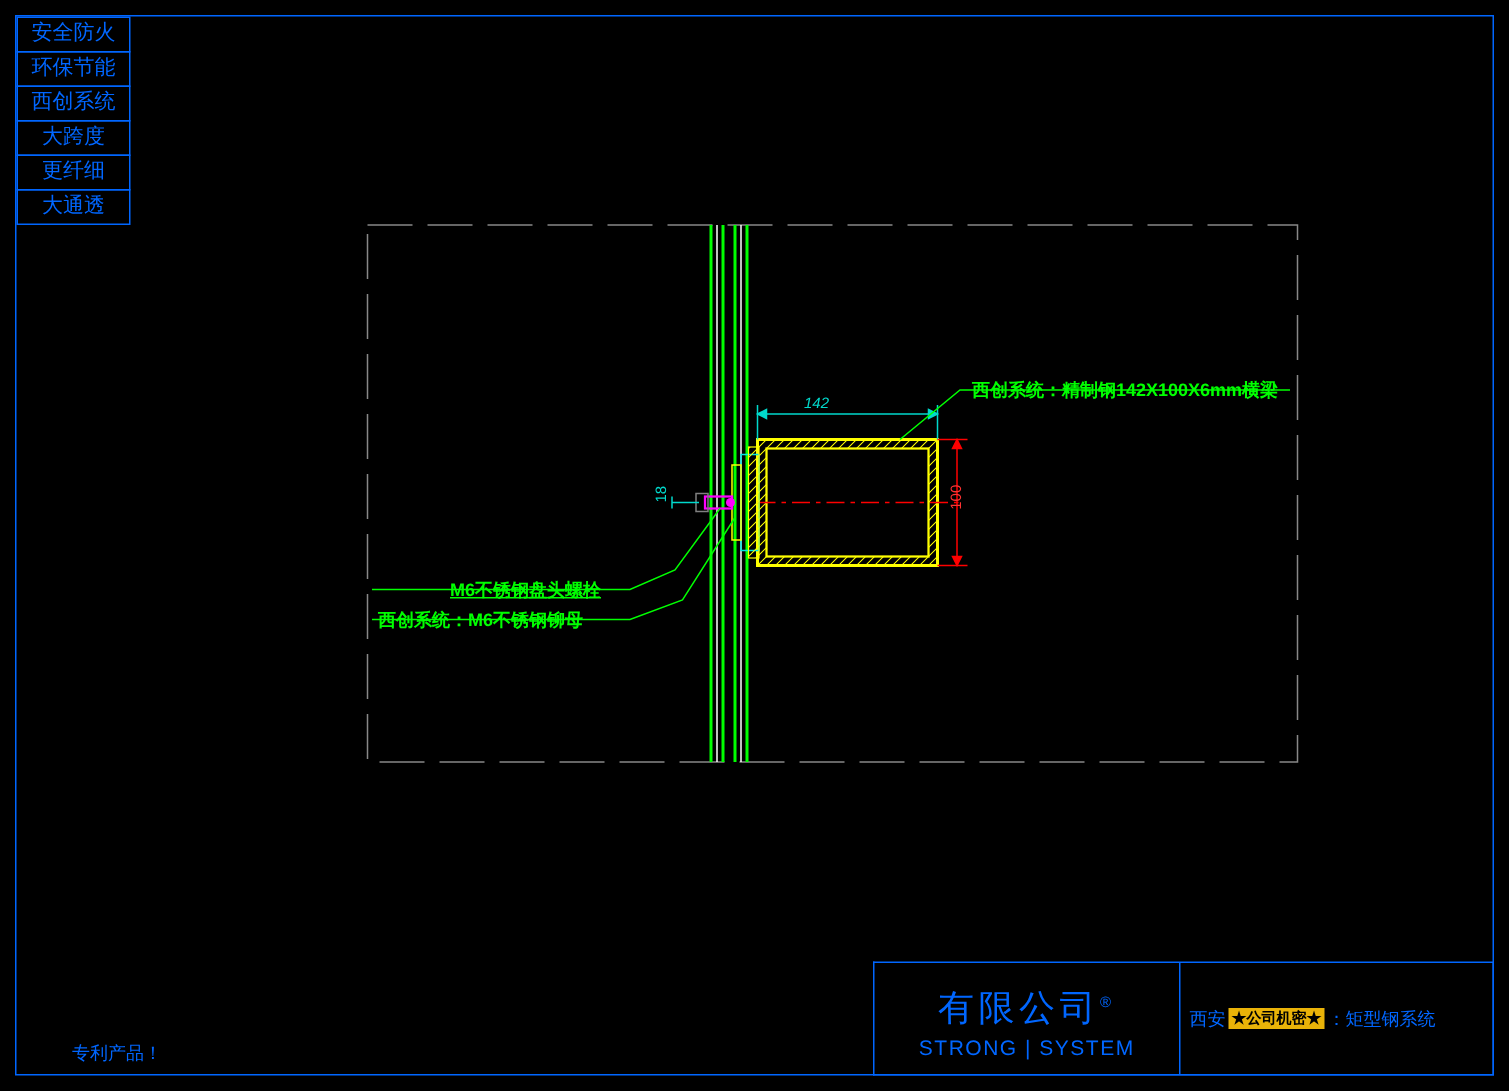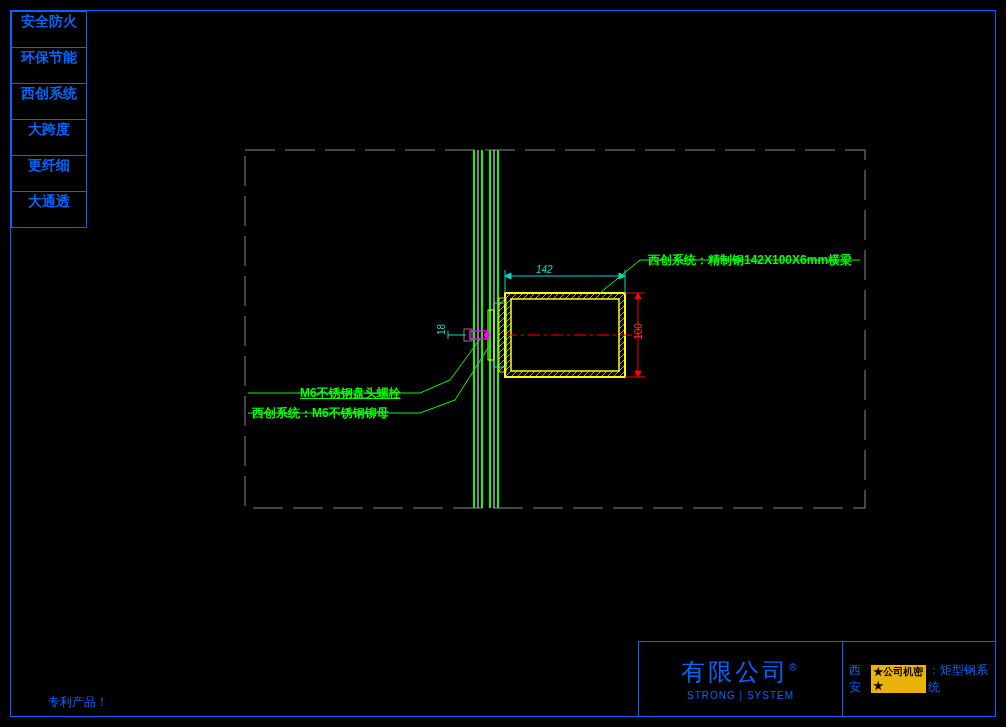--- a/index.html
+++ b/index.html
@@ -19,28 +19,27 @@
   }
   
   .side-tabs {
     position: absolute;
     left: 11px; top: 11px;
     display: flex;
     flex-direction: column;
   }
   .side-tab {
     width: 76px;
-    height: 37px;
+    height: 24px;
     border: 1px solid #0066ff;
     color: #0066ff;
     font-size: 14px;
     text-align: center;
     line-height: 18px;
     margin-bottom: -1px;
-    font-weight: bold;
   }
   
   .cad-dash {
     stroke:#888; stroke-width:1; stroke-dasharray:30 10;
     fill:none;
   }
 
   
   svg.drawing {
     position:absolute;
@@ -73,23 +72,23 @@
   .tb-left {
     width:204px;
     border:1px solid #0066ff;
     border-right:none;
     color:#0066ff;
     text-align:center;
     padding-top:14px;
   }
   .tb-left .logo-main { font-size:24px; letter-spacing:3px; }
   .tb-left .logo-main sup { font-size:10px; vertical-align:super;}
-  .tb-left .logo-sub { font-size:10px; letter-spacing:1px; margin-top:2px;}
+  .tb-left .logo-sub { font-size:14px; letter-spacing:1px; margin-top:2px;}
   .tb-right {
-    width:154px;
+    width:210px;
     display:flex; flex-direction:column;
   }
   .tb-cell {
     flex:1;
     border:1px solid #0066ff;
     color:#0066ff;
     font-size:12px;
     display:flex; align-items:center;
     padding:0 6px;
     margin-top:-1px;

